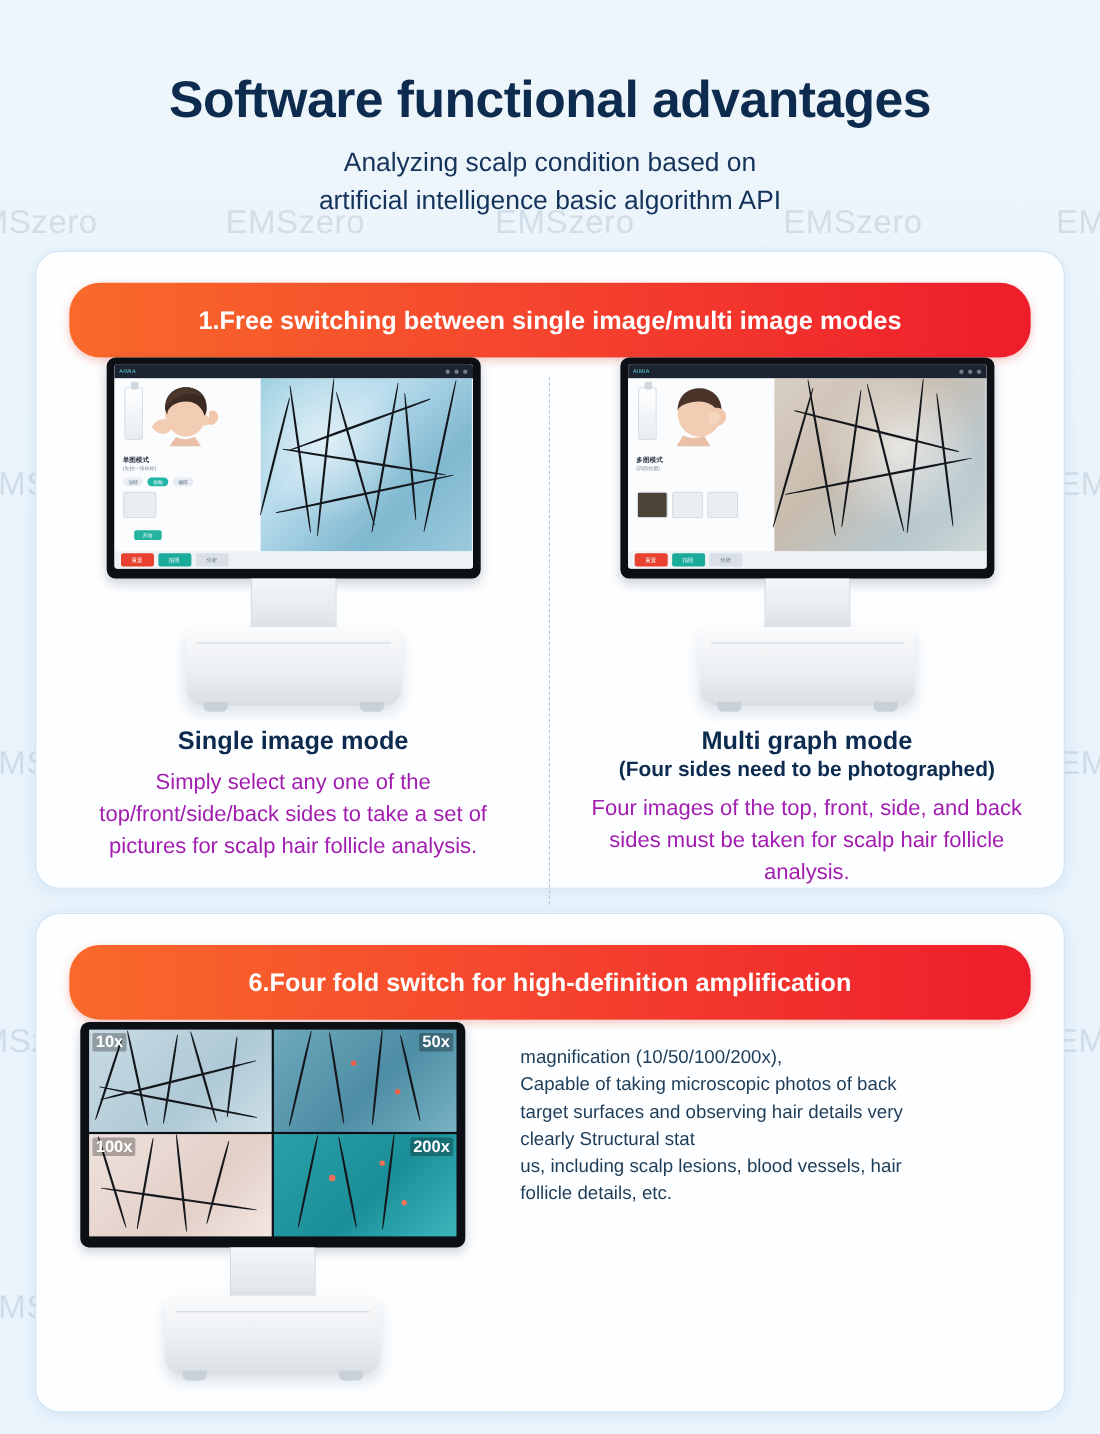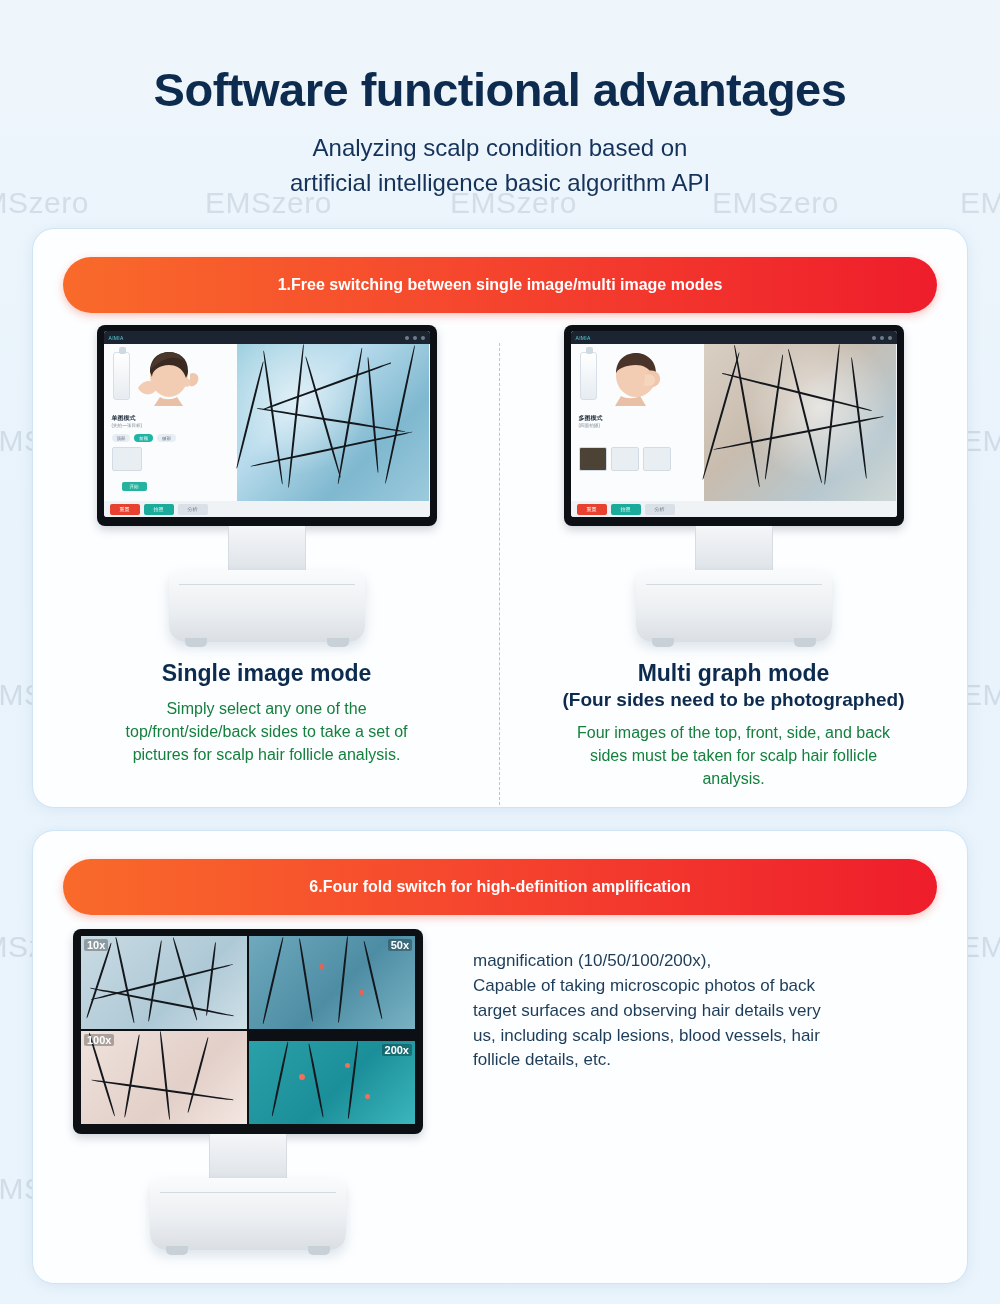--- a/index.html
+++ b/index.html
@@ -31,24 +31,24 @@
   .card {
     position: relative; z-index: 10;
     margin: 0 32px; background: #fdfeff;
     border: 1px solid #cfe4f5; border-radius: 22px;
     box-shadow: 0 2px 14px rgba(120,170,205,0.16);
   }
   #card-1 { margin-top: 28px; height: 580px; }
   #card-2 { margin-top: 22px; height: 454px; }
 
   .ribbon {
-    position: absolute; left: 30px; right: 30px; top: 28px; height: 56px;
+    position: absolute; left: 30px; right: 30px; top: 28px; height: 68px;
     border-radius: 28px;
     background: linear-gradient(90deg, #f96a2a 0%, #f5452e 48%, #ee1d2b 100%);
-    color: #fff; font-size: 16px; font-weight: bold;
+    color: #fff; font-size: 23px; font-weight: bold;
     display: flex; align-items: center; justify-content: center;
     box-shadow: 0 3px 9px rgba(230,70,50,0.30);
     text-align: center;
   }
 
   
   .panels { display: flex; position: absolute; top: 96px; left: 0; right: 0; }
   .panel { width: 50%; padding: 0 16px; text-align: center; position: relative; }
   .panel.left::after {
     content: ""; position: absolute; right: 0; top: 18px; bottom: -14px;
@@ -157,44 +157,44 @@
   }
   .foot.l { left: 16px; }
   .foot.r { right: 16px; }
 
   
   .cap-title {
     margin-top: 18px; font-size: 23px; font-weight: bold; color: #0d2b4e;
   }
   .cap-title2 { font-size: 19px; font-weight: bold; color: #0d2b4e; margin-top: 2px; text-align: center; }
   .cap-text {
-    margin-top: 10px; font-size: 16px; color: #15803d; line-height: 1.45;
+    margin-top: 10px; font-size: 20px; color: #a21caf; line-height: 1.45;
   }
 
   
   .quad-wrap { position: absolute; top: 98px; left: 40px; }
   .quad-bezel {
     width: 350px; background: #0c0f14; border-radius: 8px; padding: 7px 8px 10px 8px;
     box-shadow: 0 4px 10px rgba(40,60,80,0.22);
   }
   .quad {
     display: grid; grid-template-columns: 1fr 1fr; grid-template-rows: 1fr 1fr;
     gap: 2px; height: 188px; background:#0c0f14;
   }
   .q { position: relative; overflow: hidden; }
   .q .tag {
-    position: absolute; top: 3px; font-size: 11px; font-weight: bold; color: #fff;
+    position: absolute; top: 3px; font-size: 15px; font-weight: bold; color: #fff;
     background: rgba(0,0,0,.28); padding: 0 3px; border-radius: 2px; z-index: 3;
   }
   .q .tag.l { left: 3px; }
   .q .tag.r { right: 3px; }
   .q1 { background: linear-gradient(135deg,#c9dbe3,#aec9d6 60%,#cfe0e7); }
   .q2 { background: linear-gradient(135deg,#6fa9bd,#4d8da4 55%,#79b3c4); }
   .q3 { background: linear-gradient(135deg,#efe2dc,#e2cfc8 60%,#f3e7e1); }
-  .q4 { background: linear-gradient(135deg,#2aa0a8,#1b8f99 55%,#3cb6bc); margin-top: 10px; }
+  .q4 { background: linear-gradient(135deg,#2aa0a8,#1b8f99 55%,#3cb6bc); }
   .speck { position:absolute; border-radius:50%; }
 
   .quad-text {
     position: absolute; top: 118px; left: 440px; right: 34px;
     font-size: 17px; color: #1c3c58; line-height: 1.46;
   }
 </style>
 </head>
 <body>
 
@@ -424,16 +424,17 @@
     <div class="base">
       <span class="foot l"></span>
       <span class="foot r"></span>
     </div>
   </div>
 
   <div class="quad-text">
     <div>magnification (10/50/100/200x),</div>
     <div>Capable of taking microscopic photos of back</div>
     <div>target surfaces and observing hair details very</div>
+    <div>clearly Structural stat</div>
     <div>us, including scalp lesions, blood vessels, hair</div>
     <div>follicle details, etc.</div>
   </div>
 </div>
 
 </body></html>

